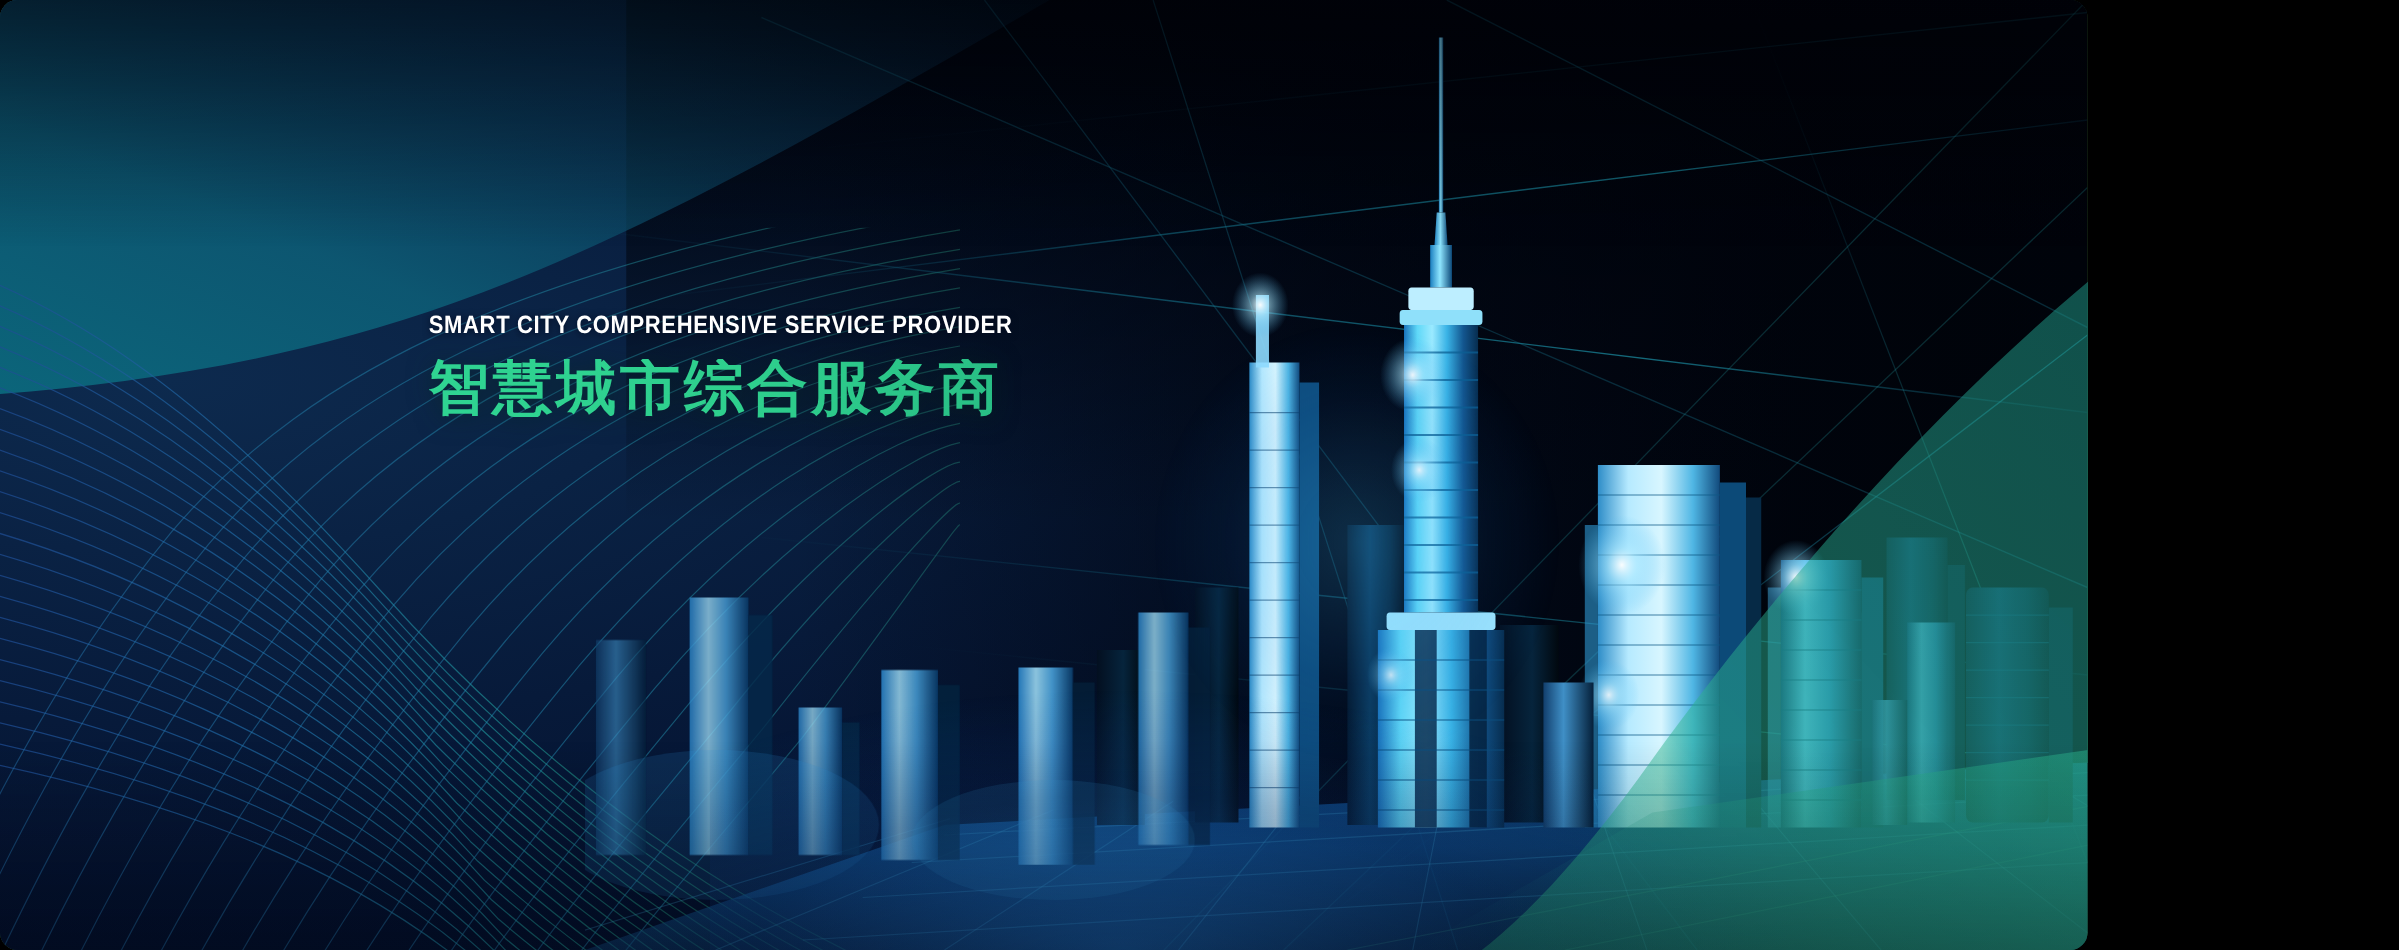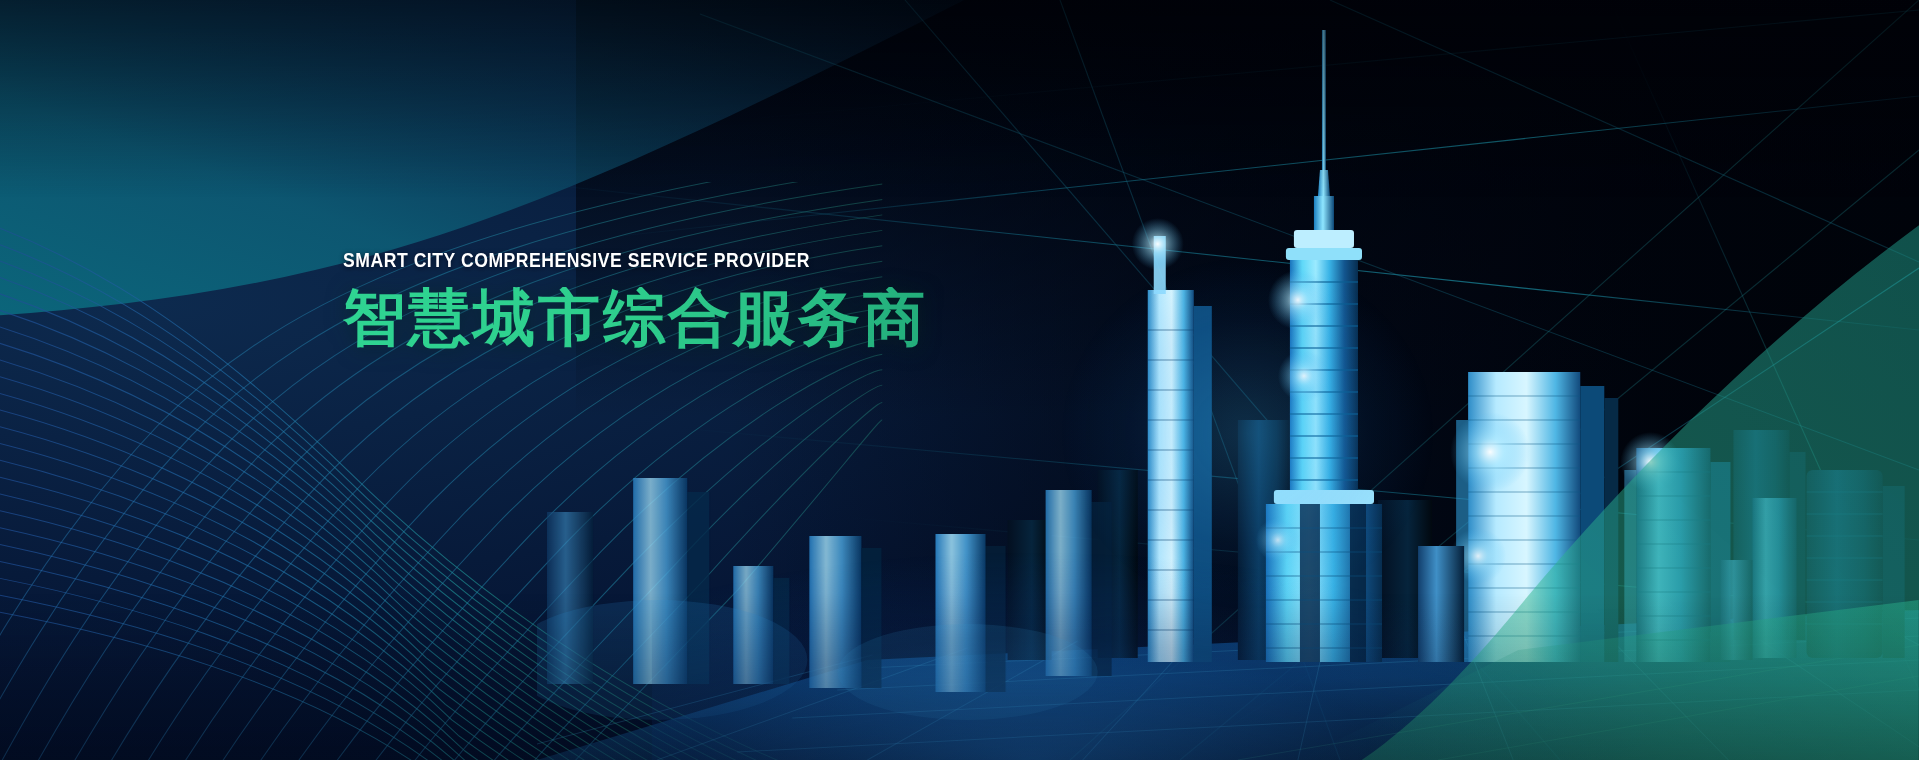--- a/index.html
+++ b/index.html
@@ -1,23 +1,24 @@
 <!DOCTYPE html>
 <html><head>
 <meta charset="utf-8">
 <style>
   * { margin:0; padding:0; box-sizing:border-box; }
   html, body { background:#000; }
   body { font-family:"Liberation Sans", sans-serif; }
 
   .banner{
     position:relative;
-    width:1919px; height:760px;
+    width:1670px; height:760px;
     overflow:hidden;
     background:#4d7c0f;
+    border-radius:14px;
   }
 
   
   .bg-base{
     position:absolute; inset:0;
     background:
       radial-gradient(120% 95% at 8% 40%,  #0d2a4e 0%, #071a3a 38%, #04112f 62%, #030d26 100%),
       linear-gradient(90deg, #07203f 0%, #051634 26%, #03102a 52%, #020a1c 72%, #010611 100%);
   }
   .bg-right-dark{
@@ -82,21 +83,21 @@
     letter-spacing:.6px;
     color:#ffffff;
     line-height:1;
     transform:scaleX(.88);
     transform-origin:left center;
     text-shadow:0 1px 6px rgba(0,10,30,.85);
     white-space:nowrap;
   }
   .headline{
     margin-top:17px;
-    font-size:62px;
+    font-size:48px;
     font-weight:bold;
     line-height:1;
     letter-spacing:3px;
     white-space:nowrap;
     background:linear-gradient(96deg, #2fd492 0%, #2ecf8d 34%, #28bd84 62%, #1f9f73 88%, #1b8c68 100%);
     -webkit-background-clip:text;
     background-clip:text;
     color:transparent;
     -webkit-text-fill-color:transparent;
     filter:drop-shadow(0 2px 10px rgba(4,40,30,.55));

